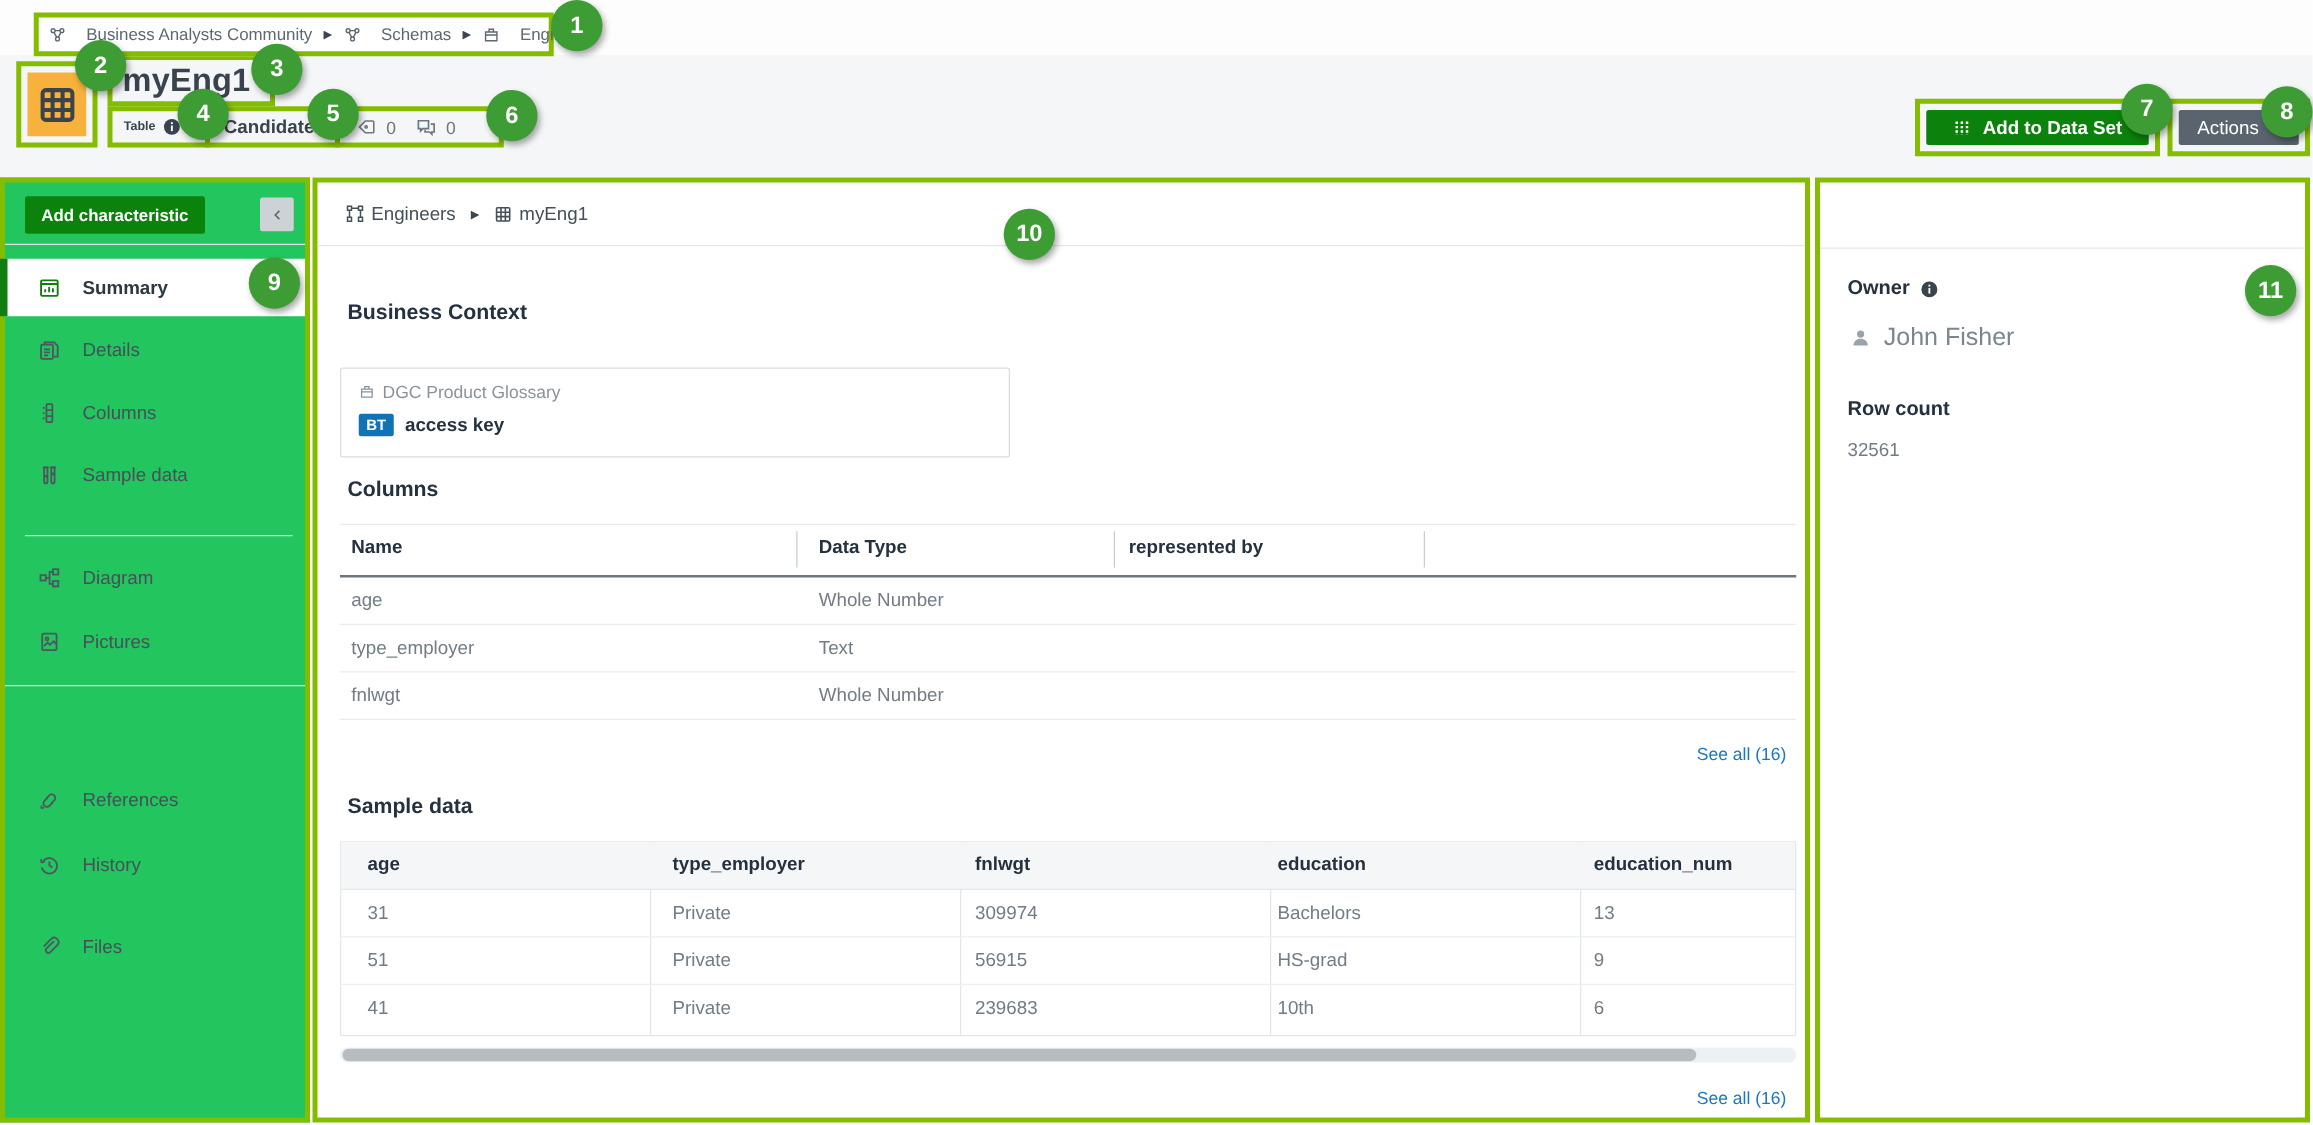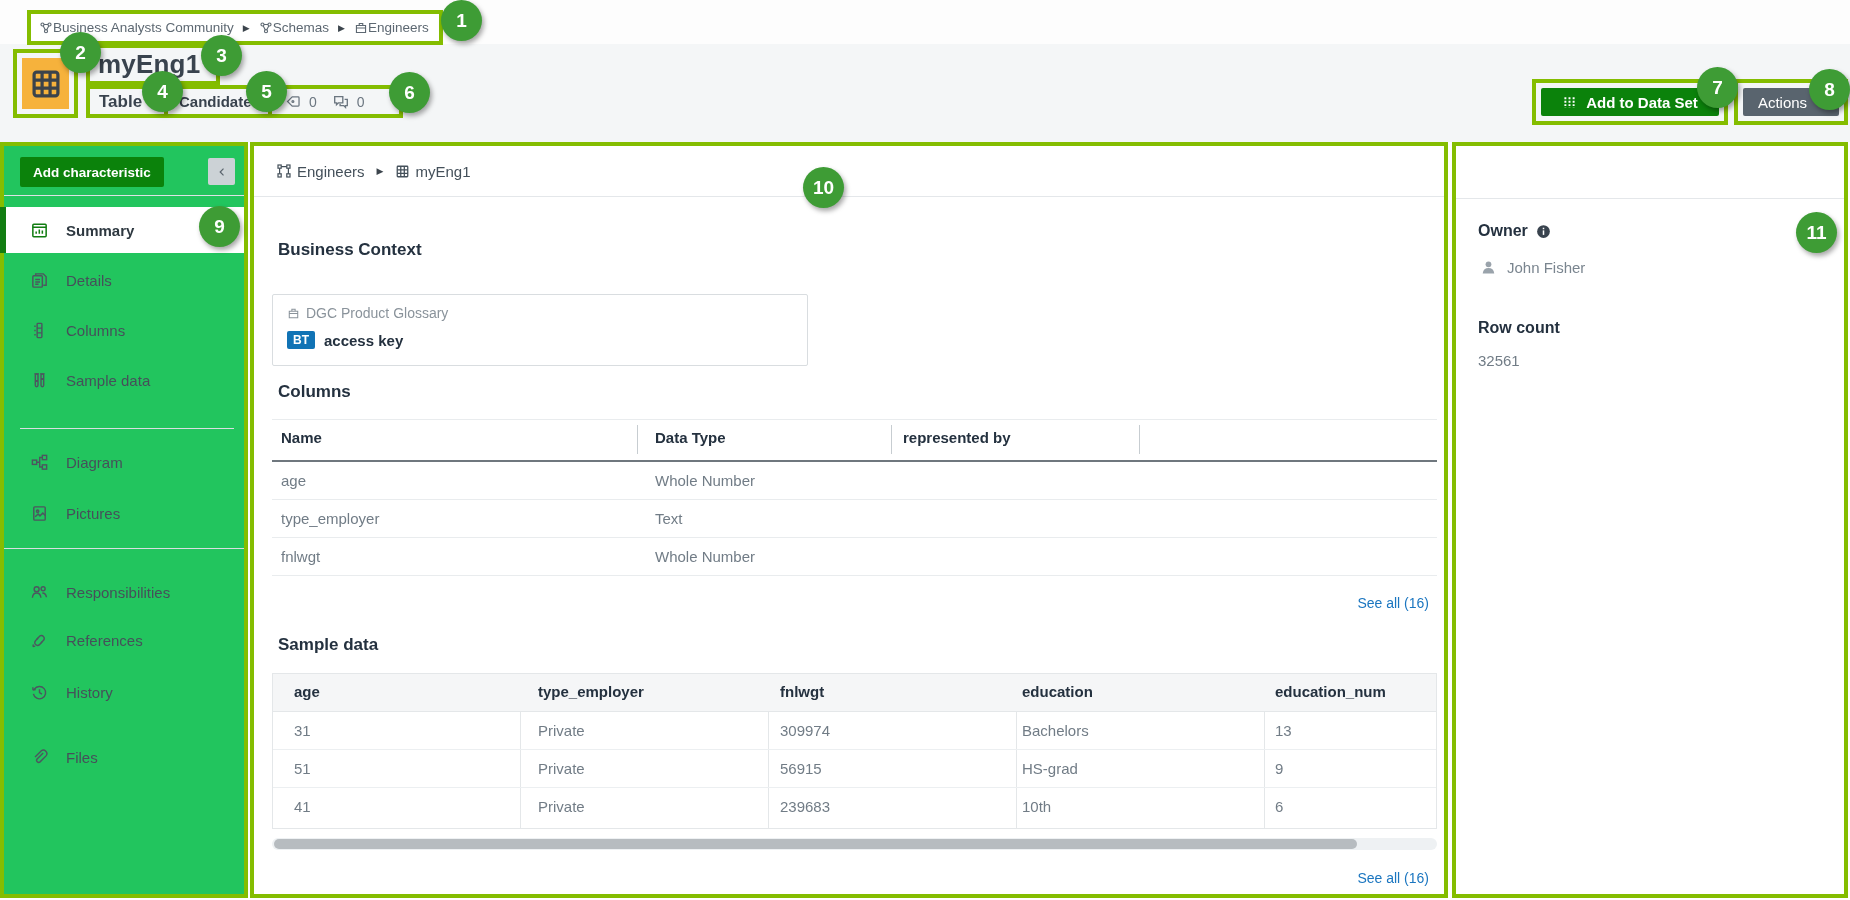--- a/index.html
+++ b/index.html
@@ -20,31 +20,31 @@
   .ann-box{position:absolute;border:4px solid var(--ann);}
   .ann-circle{position:absolute;width:41px;height:41px;border-radius:50%;background:var(--circle);
     color:#fff;font-weight:bold;font-size:19px;display:flex;align-items:center;justify-content:center;
     box-shadow:2px 3px 5px rgba(0,0,0,.35);z-index:60;}
   .c1{left:441px;top:0}.c2{left:60px;top:32px}.c3{left:201px;top:35px}.c4{left:142px;top:71px}
   .c5{left:246px;top:71px}.c6{left:389px;top:72px}.c7{left:1697px;top:67px}.c8{left:1809px;top:69px}
   .c9{left:199px;top:206px}.c10{left:803px;top:167px}.c11{left:1796px;top:212px}
 
   .b1{left:27px;top:10px;width:416px;height:35px;background:#fff;display:flex;align-items:center;
       padding:0 8px;font-size:13.5px;color:#5d6872;white-space:nowrap;z-index:5}
-  .b1 .crumb{display:flex;align-items:center;gap:0}
+  .b1 .crumb{display:flex;align-items:center;gap:16px}
   .b1 .sep{font-size:9px;color:#3c454d;margin:0 9px}
   .b2{left:13px;top:49px;width:65px;height:69px}
   .asset-icon{position:absolute;inset:5px;background:#f6b23c;display:flex;align-items:center;justify-content:center}
   .b3{left:86px;top:44px;width:134px;height:41px;display:flex;align-items:center;padding-left:8px}
   .page-title{font-size:26px;font-weight:bold;color:#39434e;letter-spacing:.2px}
   .b4{left:86px;top:85px;width:82px;height:33px;display:flex;align-items:center;gap:6px;padding-left:9px}
   .b5{left:164px;top:85px;width:108px;height:33px;display:flex;align-items:center;gap:5px;padding-left:11px}
   .b6{left:268px;top:85px;width:135px;height:33px;display:flex;align-items:center;gap:7px;padding-left:13px;
       color:#6b7680;font-size:14px}
-  .type-label{font-size:17px;font-weight:bold;color:#39434e}
+  .type-label{font-size:10px;font-weight:bold;color:#39434e}
   .status-label{font-size:15px;font-weight:bold;color:#39434e}
   .b7{left:1532px;top:79px;width:196px;height:46px}
   .b8{left:1734px;top:79px;width:114px;height:46px}
   .btn-green{position:absolute;inset:5px;background:var(--btn-green);border-radius:2px;color:#fff;
     font-weight:bold;font-size:15px;display:flex;align-items:center;justify-content:center;gap:9px;cursor:pointer}
   .btn-gray{position:absolute;inset:5px;background:var(--btn-gray);border-radius:2px;color:#fff;
     font-size:15px;display:flex;align-items:center;justify-content:center;gap:7px;cursor:pointer}
 
   
   .sidebar{position:absolute;left:0;top:142px;width:248px;height:756px;background:#22c55e;
@@ -88,21 +88,21 @@
   .samp-row .td{position:absolute;top:10px}
   .samp-vsep{position:absolute;top:0;width:1px;height:100%;background:#e4e7e9}
   .hscroll{position:absolute;left:18px;top:692px;width:1165px;height:12px;background:#eef1f3;border-radius:6px}
   .hthumb{position:absolute;left:2px;top:1px;width:1083px;height:10px;background:#b7bcc0;border-radius:5px;cursor:pointer}
 
   
   .rpanel{position:absolute;left:1452px;top:142px;width:396px;height:756px;background:#fff;border:4px solid var(--ann)}
   .rp-div{position:absolute;left:0;top:52px;width:100%;height:1px;background:#e4e7ea}
   .rp-h{position:absolute;left:22px;font-size:16px;font-weight:bold;color:var(--ink);display:flex;align-items:center;gap:8px}
   .rp-val{position:absolute;left:22px;font-size:15px;color:var(--muted)}
-  .owner-row{position:absolute;left:24px;top:113px;display:flex;align-items:center;gap:10px;color:#7a858f;font-size:15px}
+  .owner-row{position:absolute;left:24px;top:113px;display:flex;align-items:center;gap:10px;color:#7a858f;font-size:20px}
 </style>
 </head>
 <body>
 
 <div class="header">
 
   <div class="ann-box b1">
     <span class="crumb">
       <svg width="14" height="14" viewBox="0 0 20 20" fill="none" stroke="#5d6872" stroke-width="1.6">
           <circle cx="5" cy="5" r="2.2"></circle>
@@ -249,29 +249,20 @@
     <svg width="19" height="19" viewBox="0 0 20 20" fill="none" stroke="#4c565f" stroke-width="1.5">
         <rect x="4" y="3" width="12" height="14" rx="1"></rect>
         <circle cx="8" cy="7.5" r="1.2"></circle>
         <path d="M5.5 13.5l3-3 2 2 3-3 2.5 2.5"></path>
       </svg>
     <span>Pictures</span>
   </div>
 
   <div class="side-div" style="left:0;top:402px;width:240px"></div>
 
-  <div class="side-item" style="top:423px">
-    <svg width="19" height="19" viewBox="0 0 20 20" fill="none" stroke="#4c565f" stroke-width="1.5">
-        <circle cx="7" cy="6.5" r="2.6"></circle>
-        <path d="M2.5 15.5c.4-3.4 2-5 4.5-5s4.1 1.6 4.5 5"></path>
-        <circle cx="13.8" cy="6" r="2.1"></circle>
-        <path d="M13 10.6c2.3.1 3.9 1.6 4.3 4.4"></path>
-      </svg>
-    <span>Responsibilities</span>
-  </div>
   <div class="side-item" style="top:471px">
     <svg width="19" height="19" viewBox="0 0 20 20" fill="none" stroke="#4c565f" stroke-width="1.5">
         <path d="M8.5 7.5l-2.3 2.3a3 3 0 104.2 4.2l2.3-2.3"></path>
         <path d="M11.5 12.5l2.3-2.3a3 3 0 10-4.2-4.2L7.3 8.3"></path>
         <path d="M3 16.5l2.5-.5M3 16.5l.5-2.5" stroke-width="1.3"></path>
       </svg>
     <span>References</span>
   </div>
   <div class="side-item" style="top:523px">
     <svg width="19" height="19" viewBox="0 0 20 20" fill="none" stroke="#4c565f" stroke-width="1.5">

